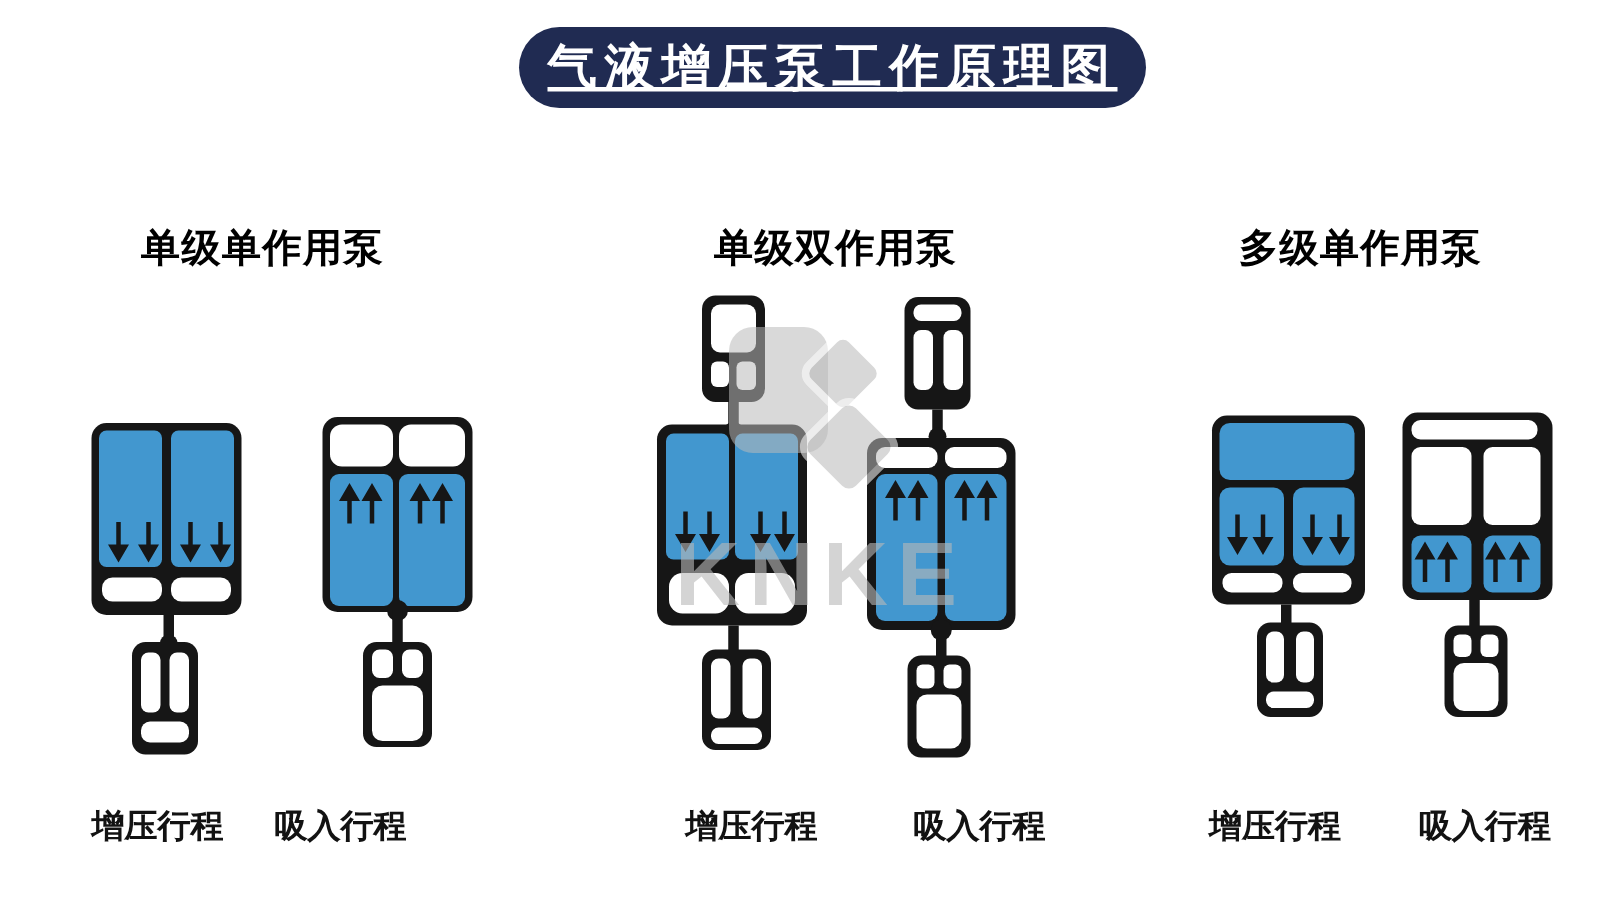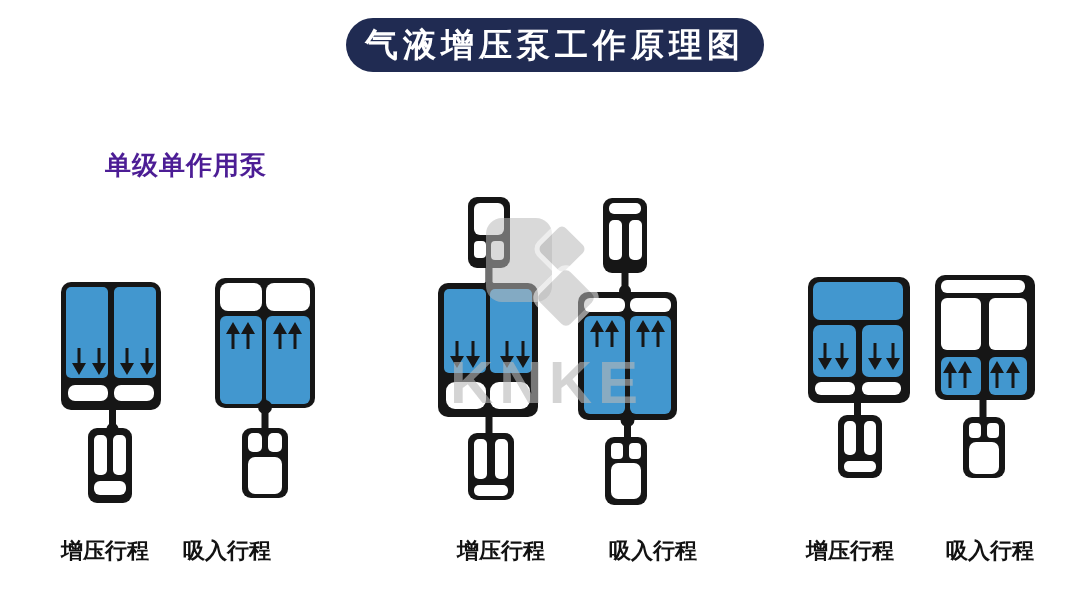--- a/index.html
+++ b/index.html
@@ -4,27 +4,26 @@
 <style>
   html,body { margin:0; padding:0; background:#ffffff; }
   .page {
     position:relative; width:1082px; height:606px; background:#ffffff;
     overflow:hidden; font-family:"Liberation Sans", sans-serif;
   }
   .title-pill {
     position:absolute; left:346px; top:18px; width:418px; height:54px;
     background:var(--title-navy,#202b52); border-radius:28px;
     display:flex; align-items:center; justify-content:center;
-    color:#ffffff; font-size:33px; font-weight:bold; letter-spacing:5px;
+    color:#ffffff; font-size:33px; font-weight:bold; letter-spacing:5px;text-decoration:underline;
   }
   .col-heading {
     position:absolute; top:148px; width:170px; text-align:center;
-    font-size:26px; font-weight:bold; color:#4c1d95; letter-spacing:1px;
+    font-size:26px; font-weight:bold; color:#000000; letter-spacing:1px;
     white-space:nowrap;
-    margin-left:11px;
   }
   .col-heading.h1 { left:90px; }
   .col-heading.h2 { left:472px; }
   .col-heading.h3 { left:822px; }
   .stroke-label {
     position:absolute; top:536px; width:110px; text-align:center;
     font-size:22px; font-weight:bold; color:#121212; white-space:nowrap;
   }
   svg.diagram { position:absolute; }
   .blk { fill:var(--outline-black,#161616); }
@@ -51,20 +50,22 @@
         </g>
       <g id="ar-u">
           <path d="M7 0 L14 12 h-5.5 v15 h-3 V12 H0 z"></path>
         </g>
     </defs>
   </svg>
 
   <div class="title-pill">气液增压泵工作原理图</div>
 
   <div class="col-heading h1">单级单作用泵</div>
+  <div class="col-heading h2">单级双作用泵</div>
+  <div class="col-heading h3">多级单作用泵</div>
 
   <svg class="diagram" style="left:55px; top:276px" width="112" height="232" viewBox="0 0 112 232">
     <rect class="blk" x="6" y="6" width="100" height="128" rx="10"></rect>
     <rect class="blu" x="11" y="11" width="42" height="91" rx="5"></rect>
     <rect class="blu" x="59" y="11" width="42" height="91" rx="5"></rect>
     <g class="arr">
       <use href="#ar-d" x="17" y="72"></use>
         <use href="#ar-d" x="37" y="72"></use>
       <use href="#ar-d" x="65" y="72"></use>
         <use href="#ar-d" x="85" y="72"></use>

